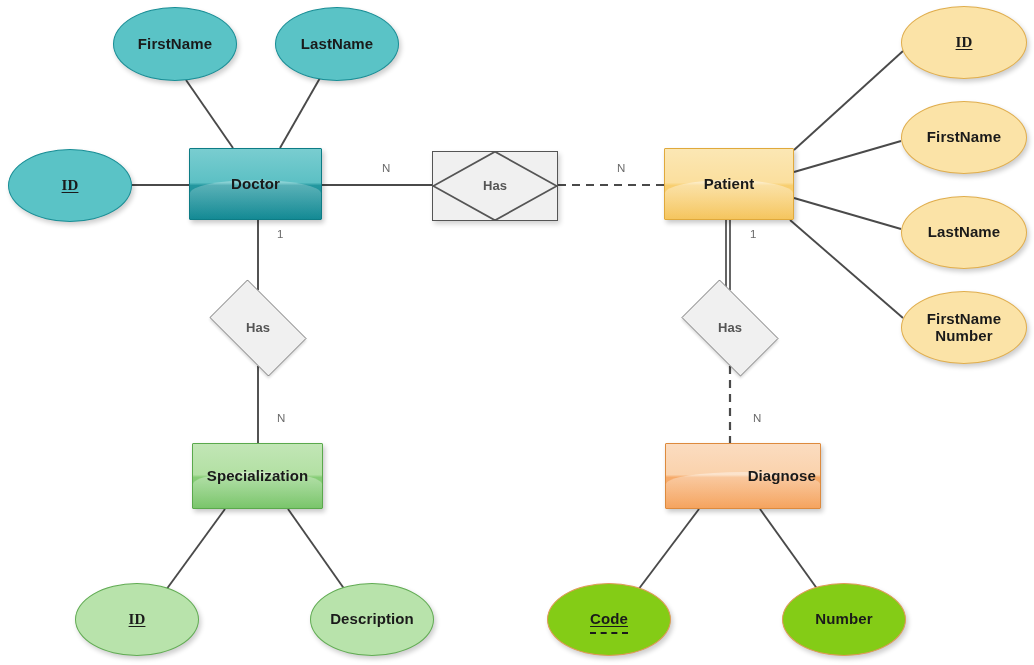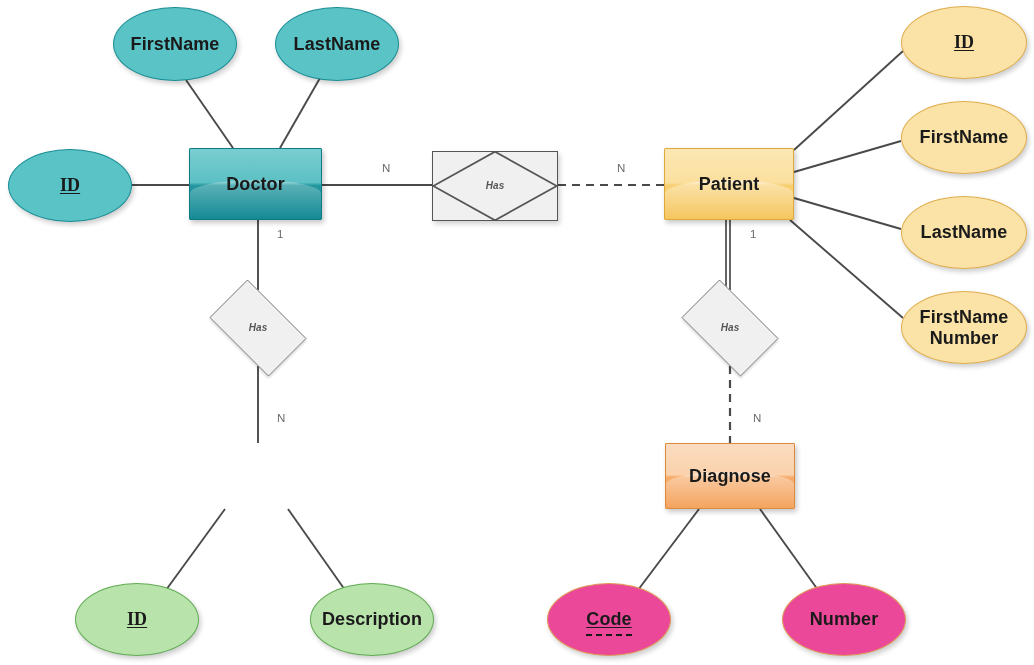--- a/index.html
+++ b/index.html
@@ -32,21 +32,21 @@
     align-items: center;
     justify-content: center;
     text-align: center;
     box-sizing: border-box;
     line-height: 1.12;
   }
   .node .lbl {
     position: relative;
     z-index: 3;
     font-weight: bold;
-    font-size: 18px;
+    font-size: 15px;
     color: #1a1a1a;
     letter-spacing: 0.1px;
     padding: 0 4px;
   }
   
   .entity {
     border: 1.6px solid;
     border-radius: 1px;
     box-shadow: 2px 3px 5px rgba(0,0,0,0.22);
   }
@@ -85,21 +85,21 @@
   
   .attr {
     border-radius: 50%;
     border: 1.6px solid;
     box-shadow: 2px 3px 5px rgba(0,0,0,0.20);
   }
   .at-teal   { background: #5ac3c6; border-color: #1a8e96; }
   .at-yellow { background: #fbe3a7; border-color: #e3b košt; }
   .at-yellow { background: #fbe3a7; border-color: #e0ae4e; }
   .at-green  { background: #b8e3ab; border-color: #62ac54; }
-  .at-orange { background: #ec4899; border-color: #e09a58; text-align: right; }
+  .at-orange { background: #84cc16; border-color: #e09a58; text-align: right; }
   .key .lbl { text-decoration: underline; text-underline-offset: 2px; font-family: Liberation Serif, serif; }
   .pkey .lbl {
     text-decoration: underline;
     text-underline-offset: 2px;
     position: relative;
   }
   .pkey .lbl::after {
     content: "";
     position: absolute;
     left: 4px;
@@ -116,21 +116,21 @@
     box-shadow: none;
   }
   .rel .dia {
     position: absolute;
     left: 0; top: 0; right: 0; bottom: 0;
     background: #f0f0f0;
     border: 1.6px solid #555555;
     transform: rotate(45deg) scale(0.707);
     box-shadow: 2px 2px 4px rgba(0,0,0,0.16);
   }
-  .rel .lbl { color: #555555; font-size: 10px; font-style: italic; }
+  .rel .lbl { color: #555555; font-size: 13px; }
   .rel-weak .box {
     position: absolute;
     left: 0; top: 0; right: 0; bottom: 0;
     background: #f0f0f0;
     border: 1.6px solid #555555;
     box-shadow: 2px 3px 5px rgba(0,0,0,0.18);
   }
   .rel-weak svg.diamond-svg {
     position: absolute;
     left: 0; top: 0;
@@ -230,21 +230,25 @@
   </div>
 
   <div class="node entity ent-doctor" style="left: 189px; top: 148px; width: 133px; height: 72px;">
     <div class="sheen"></div>
     <span class="lbl">Doctor</span>
   </div>
   <div class="node entity ent-patient" style="left: 664px; top: 148px; width: 130px; height: 72px;">
     <div class="sheen"></div>
     <span class="lbl">Patient</span>
   </div>
-  <div class="node entity ent-diag" style="left: 665px; top: 443px; width: 130px; height: 66px;">
+  <div class="node entity ent-spec" style="left: 192px; top: 443px; width: 131px; height: 66px;">
+    <div class="sheen"></div>
+    <span class="lbl">Specialization</span>
+  </div>
+  <div class="node entity ent-diag" style="left: 665px; top: 443px; width: 156px; height: 66px; justify-content: flex-end;">
     <div class="sheen"></div>
     <span class="lbl">Diagnose</span>
   </div>
 
   <span class="card" style="left: 382px; top: 162px;">N</span>
   <span class="card" style="left: 617px; top: 162px;">N</span>
   <span class="card" style="left: 277px; top: 228px;">1</span>
   <span class="card" style="left: 277px; top: 412px;">N</span>
   <span class="card" style="left: 750px; top: 228px;">1</span>
   <span class="card" style="left: 753px; top: 412px;">N</span>

